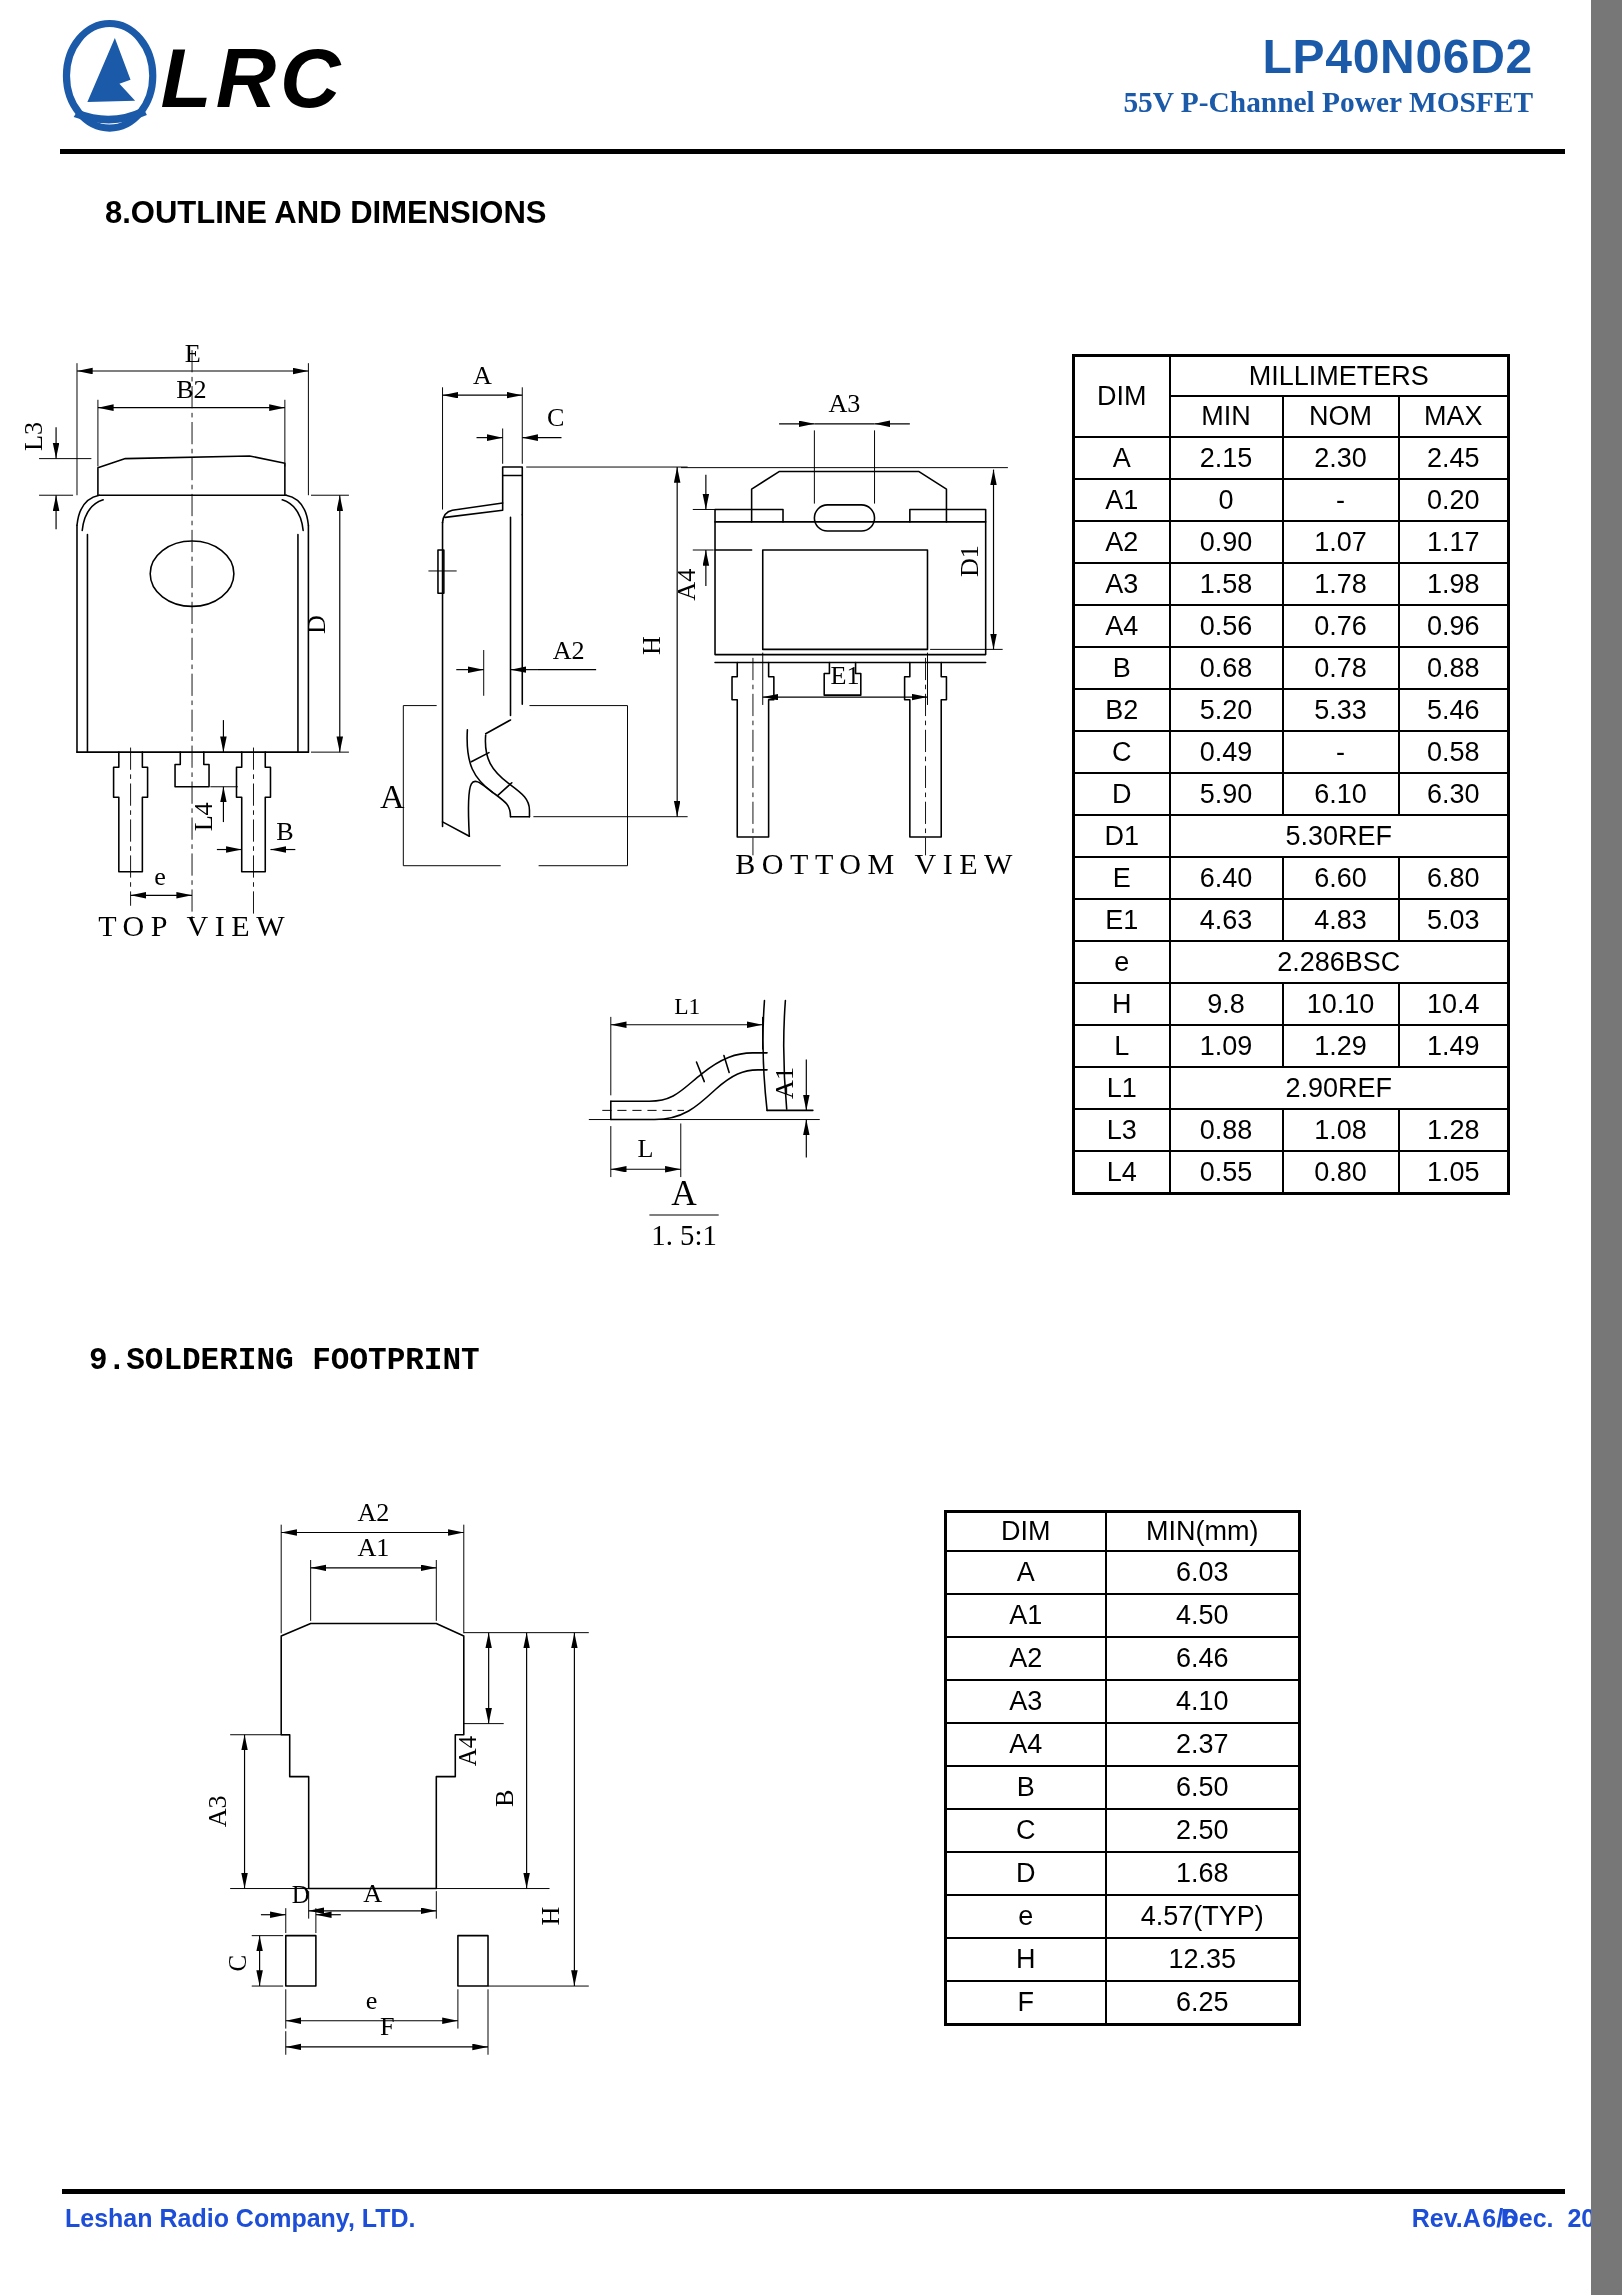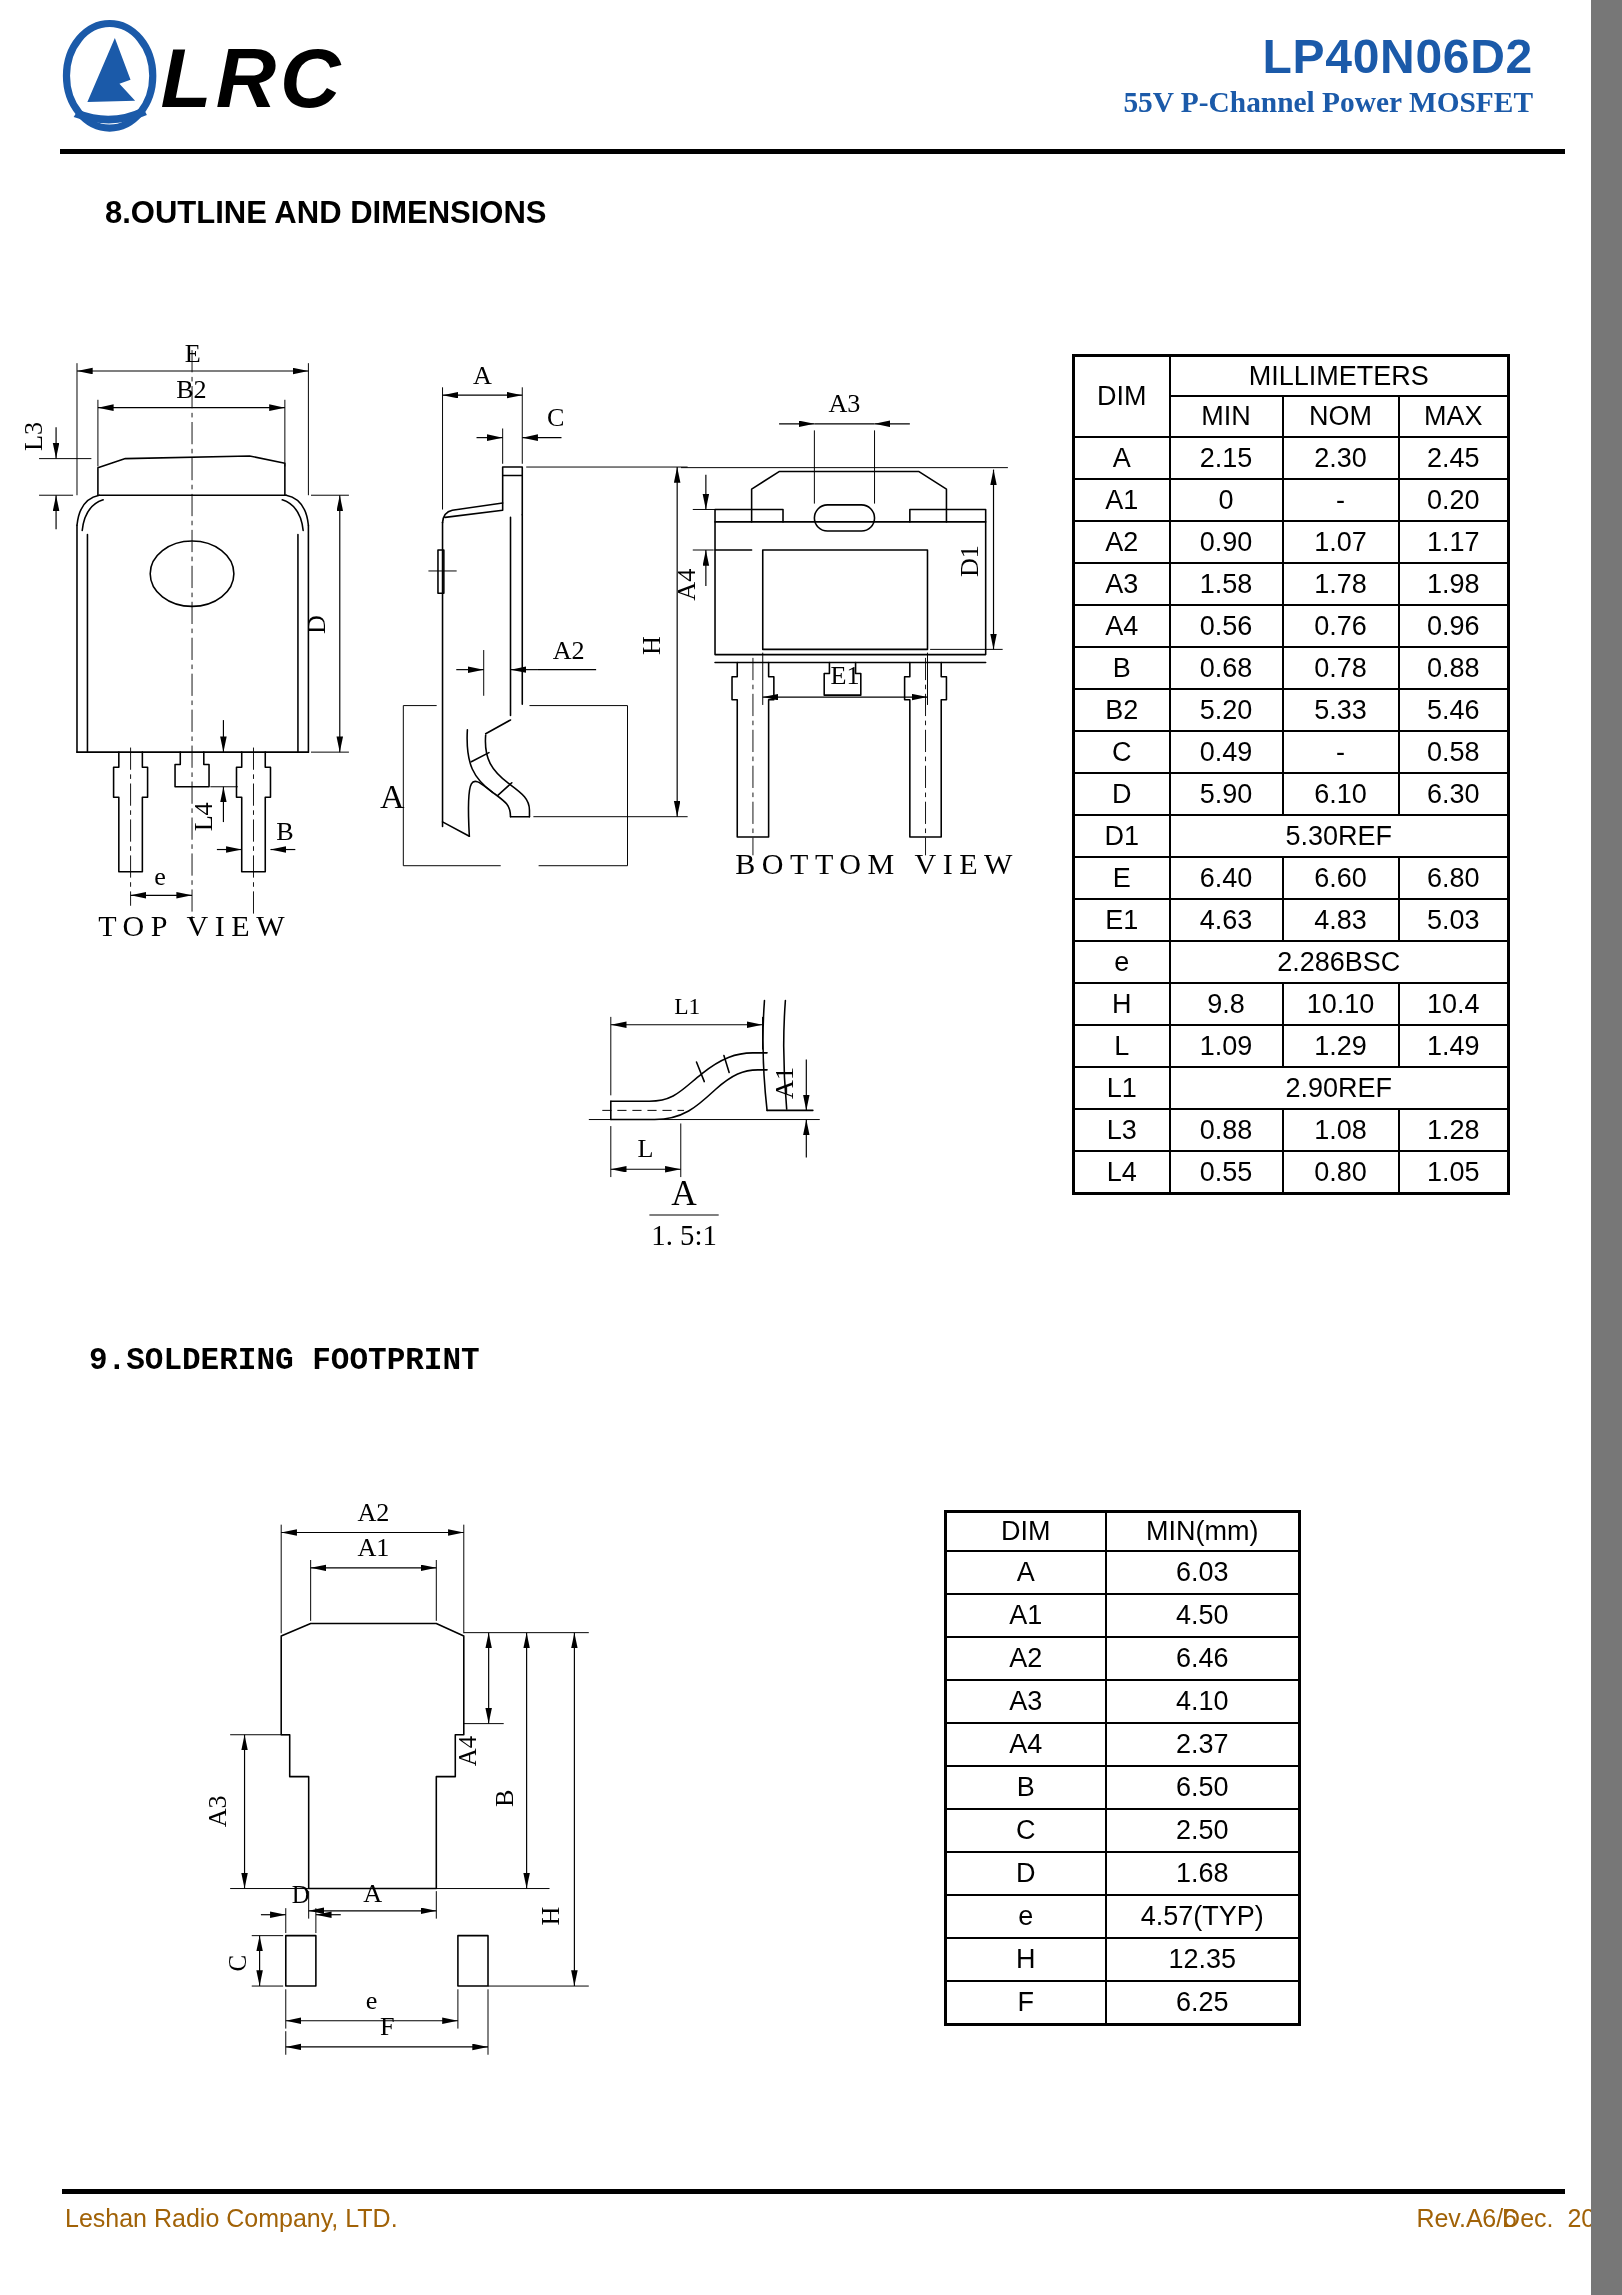--- a/index.html
+++ b/index.html
@@ -29,21 +29,21 @@
   .ol{stroke:#000;stroke-width:2.4;fill:none;stroke-linejoin:round;stroke-linecap:round;}
   .xl{stroke:#000;stroke-width:1.5;fill:none;}
   .dim{stroke:#000;stroke-width:1.8;fill:none;}
   .cl{stroke:#000;stroke-width:1.4;fill:none;stroke-dasharray:34 7 7 7;}
   .dash{stroke:#000;stroke-width:1.5;fill:none;stroke-dasharray:14 9;}
   text{font-family:"Liberation Serif",serif;fill:#000;}
   .dl{font-size:40px;text-anchor:middle;}
   .dls{font-size:36px;text-anchor:middle;}
   .cap{font-size:46px;letter-spacing:10px;text-anchor:middle;}
   
-  .foot-text{position:absolute;top:2204px;font-size:25px;color:#a16207;white-space:pre;}
+  .foot-text{position:absolute;top:2204px;font-size:25px;color:#1d4ed8;white-space:pre;font-weight:bold;}
 </style>
 </head>
 <body>
 
 <div id="page">
 
   <svg width="0" height="0">
     <defs>
       <marker id="arr" markerWidth="30" markerHeight="12" refX="24" refY="5" orient="auto-start-reverse" markerUnits="userSpaceOnUse">
         <path d="M0,0 L24,5 L0,10 Z" fill="#000"></path>

